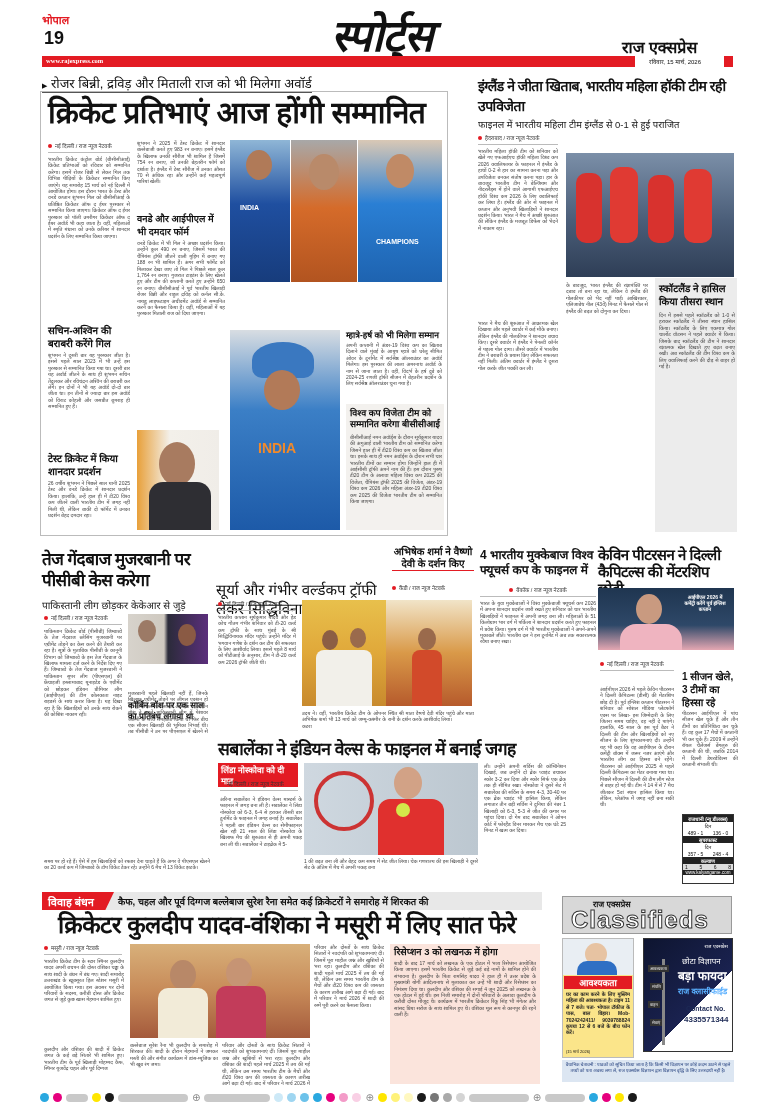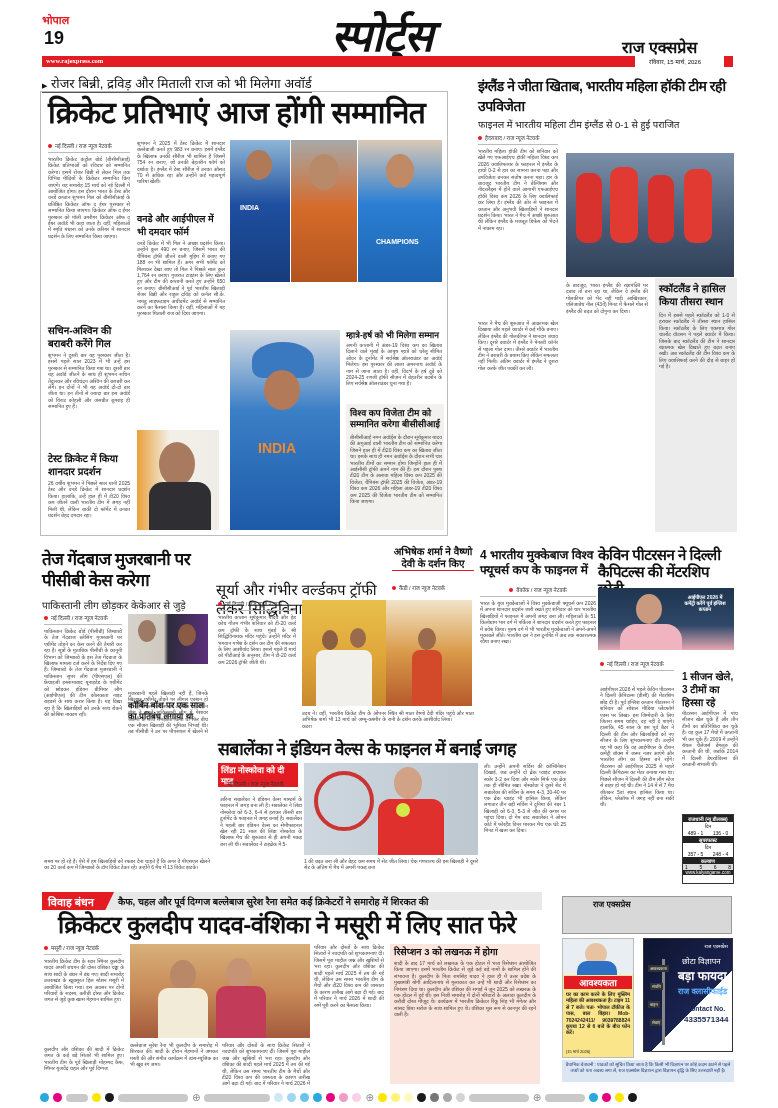--- a/index.html
+++ b/index.html
@@ -234,20 +234,21 @@
 <div class="abs txt" style="left:44px;top:1046px;width:80px;height:40px;">कुलदीप और वंशिका की शादी में क्रिकेट जगत के कई बड़े सितारे भी शामिल हुए। भारतीय टीम के पूर्व खिलाड़ी मोहम्मद कैफ, स्पिनर युजवेंद्र चहल और पूर्व दिग्गज</div>
 <div class="abs txt" style="left:130px;top:1042px;width:88px;height:44px;">बल्लेबाज सुरेश रैना भी कुलदीप के समारोह में शिरकत की। शादी के दौरान मेहमानों ने जमकर मस्ती की और संगीत कार्यक्रम में डांस-म्यूजिक का भी खूब रंग जमा।</div>
 <div class="abs txt" style="left:222px;top:1042px;width:88px;height:44px;">परिवार और दोस्तों के साथ क्रिकेट सितारों ने नवदंपति को शुभकामनाएं दीं। जिसमें पूरा माहौल जश्न और खुशियों से भरा रहा। कुलदीप और वंशिका की शादी पहले मार्च 2025 में तय की गई थी, लेकिन उस समय भारतीय टीम के मैचों और टी20 विश्व कप की व्यस्तता के कारण तारीख आगे बढ़ा दी गई। बाद में परिवार ने मार्च 2026 में शादी की रस्में पूरी करने का फैसला किया।</div>
 <div class="abs txt" style="left:314px;top:944px;width:70px;height:142px;">परिवार और दोस्तों के साथ क्रिकेट सितारों ने नवदंपति को शुभकामनाएं दीं। जिसमें पूरा माहौल जश्न और खुशियों से भरा रहा। कुलदीप और वंशिका की शादी पहले मार्च 2025 में तय की गई थी, लेकिन उस समय भारतीय टीम के मैचों और टी20 विश्व कप की व्यस्तता के कारण तारीख आगे बढ़ा दी गई। बाद में परिवार ने मार्च 2026 में शादी की रस्में पूरी करने का फैसला किया।</div>
 <div class="abs" style="left:390px;top:944px;width:150px;height:140px;background:#fbe4dc;"></div>
 <div class="abs sub" style="left:394px;top:946px;font-size:9.5px;line-height:12px;">रिसेप्शन 3 को लखनऊ में होगा</div>
 <div class="abs txt" style="left:394px;top:960px;width:142px;height:118px;">शादी के बाद 17 मार्च को लखनऊ के एक होटल में भव्य रिसेप्शन आयोजित किया जाएगा। इसमें भारतीय क्रिकेट से जुड़े कई बड़े नामों के शामिल होने की संभावना है। कुलदीप के पिता रामसिंह यादव ने हाल ही में उत्तर प्रदेश के मुख्यमंत्री योगी आदित्यनाथ से मुलाकात कर उन्हें भी शादी और रिसेप्शन का निमंत्रण दिया था। कुलदीप और वंशिका की सगाई 4 जून 2025 को लखनऊ के एक होटल में हुई थी। इस निजी समारोह में दोनों परिवारों के अलावा कुलदीप के करीबी दोस्त मौजूद थे। कार्यक्रम में भारतीय क्रिकेटर रिंकू सिंह भी मंगेतर और सांसद प्रिया सरोज के साथ शामिल हुए थे। वंशिका मूल रूप से कानपुर की रहने वाली हैं।</div>
 
 <div class="abs" style="left:562px;top:896px;width:170px;height:38px;background:#d8d8d8;border:1px solid #999;">
   <div style="position:absolute;left:30px;top:1px;font-size:8px;font-weight:bold;font-family:'Liberation Sans',sans-serif;">राज एक्सप्रेस</div>
+  <div style="position:absolute;left:8px;top:10px;font-size:24px;line-height:26px;font-weight:bold;color:#fff;-webkit-text-stroke:1px #333;font-family:'Liberation Sans',sans-serif;letter-spacing:1px;">Classifieds</div>
 </div>
 <div class="abs" style="left:562px;top:938px;width:72px;height:120px;background:#fbe58a;border:1px solid #bbb;">
   <div style="position:absolute;left:0;top:0;width:70px;height:36px;background:#e9eef3;">
     <div style="position:absolute;left:22px;top:4px;width:22px;height:22px;border-radius:50%;background:#e7c3a2;"></div>
     <div style="position:absolute;left:14px;top:22px;width:40px;height:14px;border-radius:10px 10px 0 0;background:#2f6fc4;"></div>
   </div>
   <div style="position:absolute;left:1px;top:37px;width:68px;background:#e31b23;color:#fff;font-size:9px;font-weight:bold;text-align:center;font-family:'Liberation Sans',sans-serif;">आवश्यकता</div>
   <div class="txt" style="position:absolute;left:3px;top:52px;width:64px;height:56px;color:#222;font-weight:bold;">घर का काम करने के लिए मुस्लिम महिला की आवश्यकता है। टाइम 11 से 7 बजे। पता- भोपाल टॉकीज के पास, बाल विहार। Mob- 7024242411/ 9039788824 कृपया 12 से 6 बजे के बीच फोन करें।</div>
   <div style="position:absolute;left:3px;top:110px;font-size:4px;font-family:'Liberation Sans',sans-serif;">(15 मार्च 2026)</div>
 </div>

